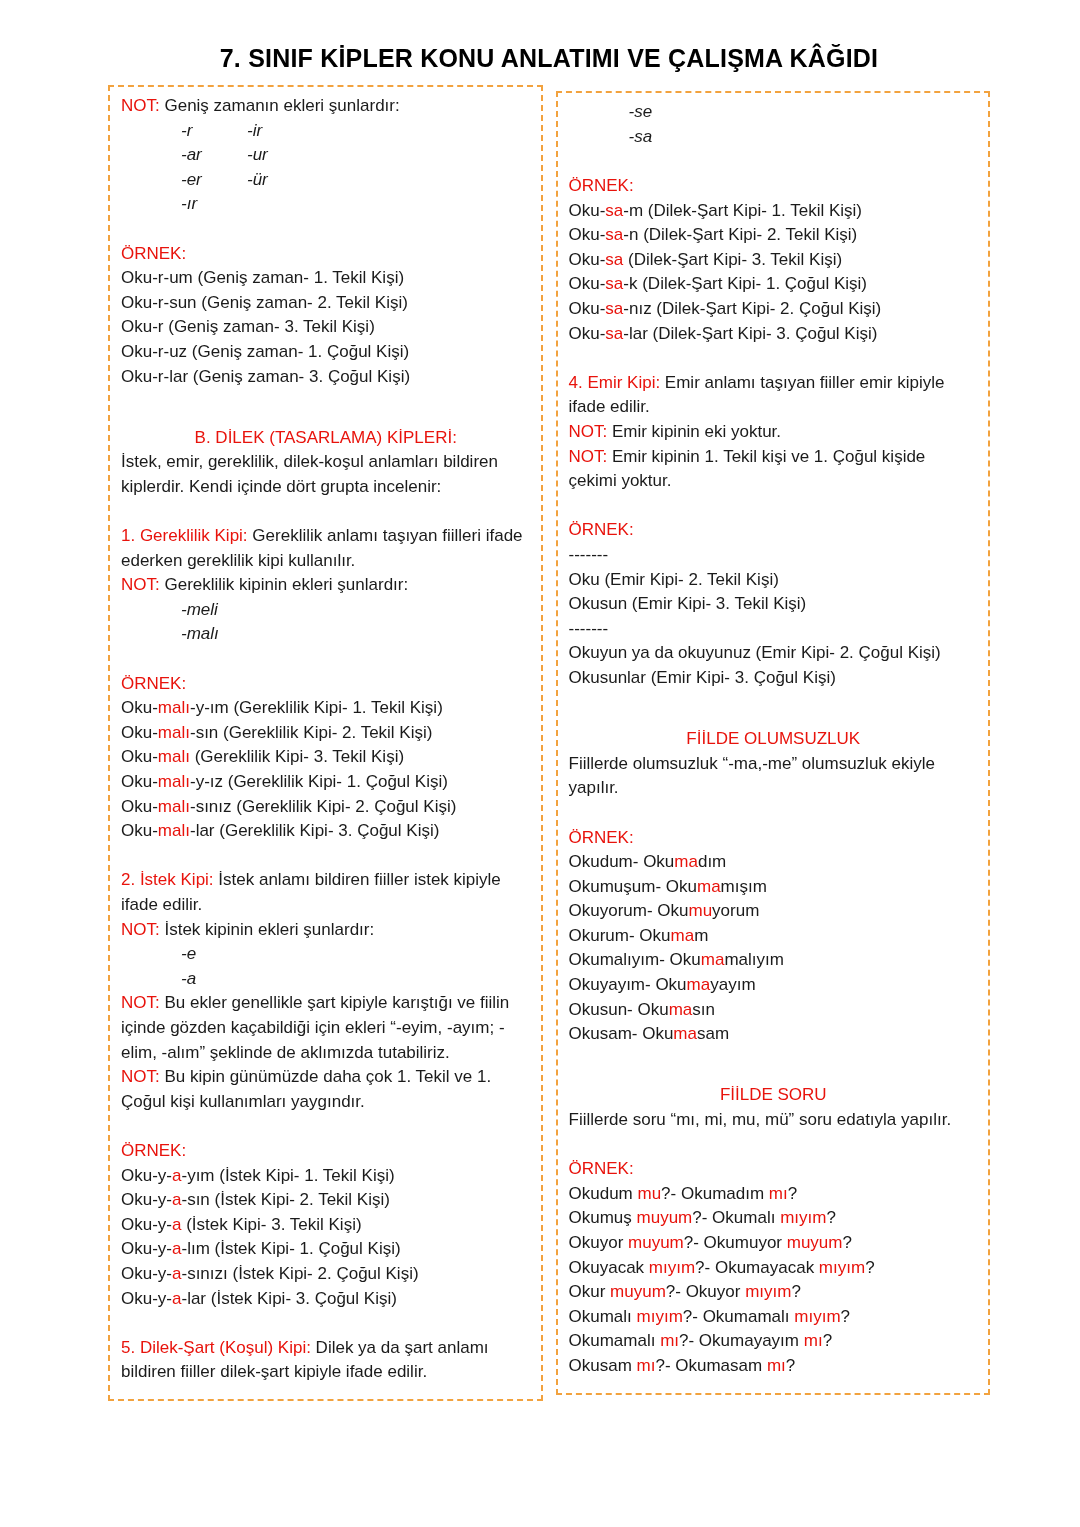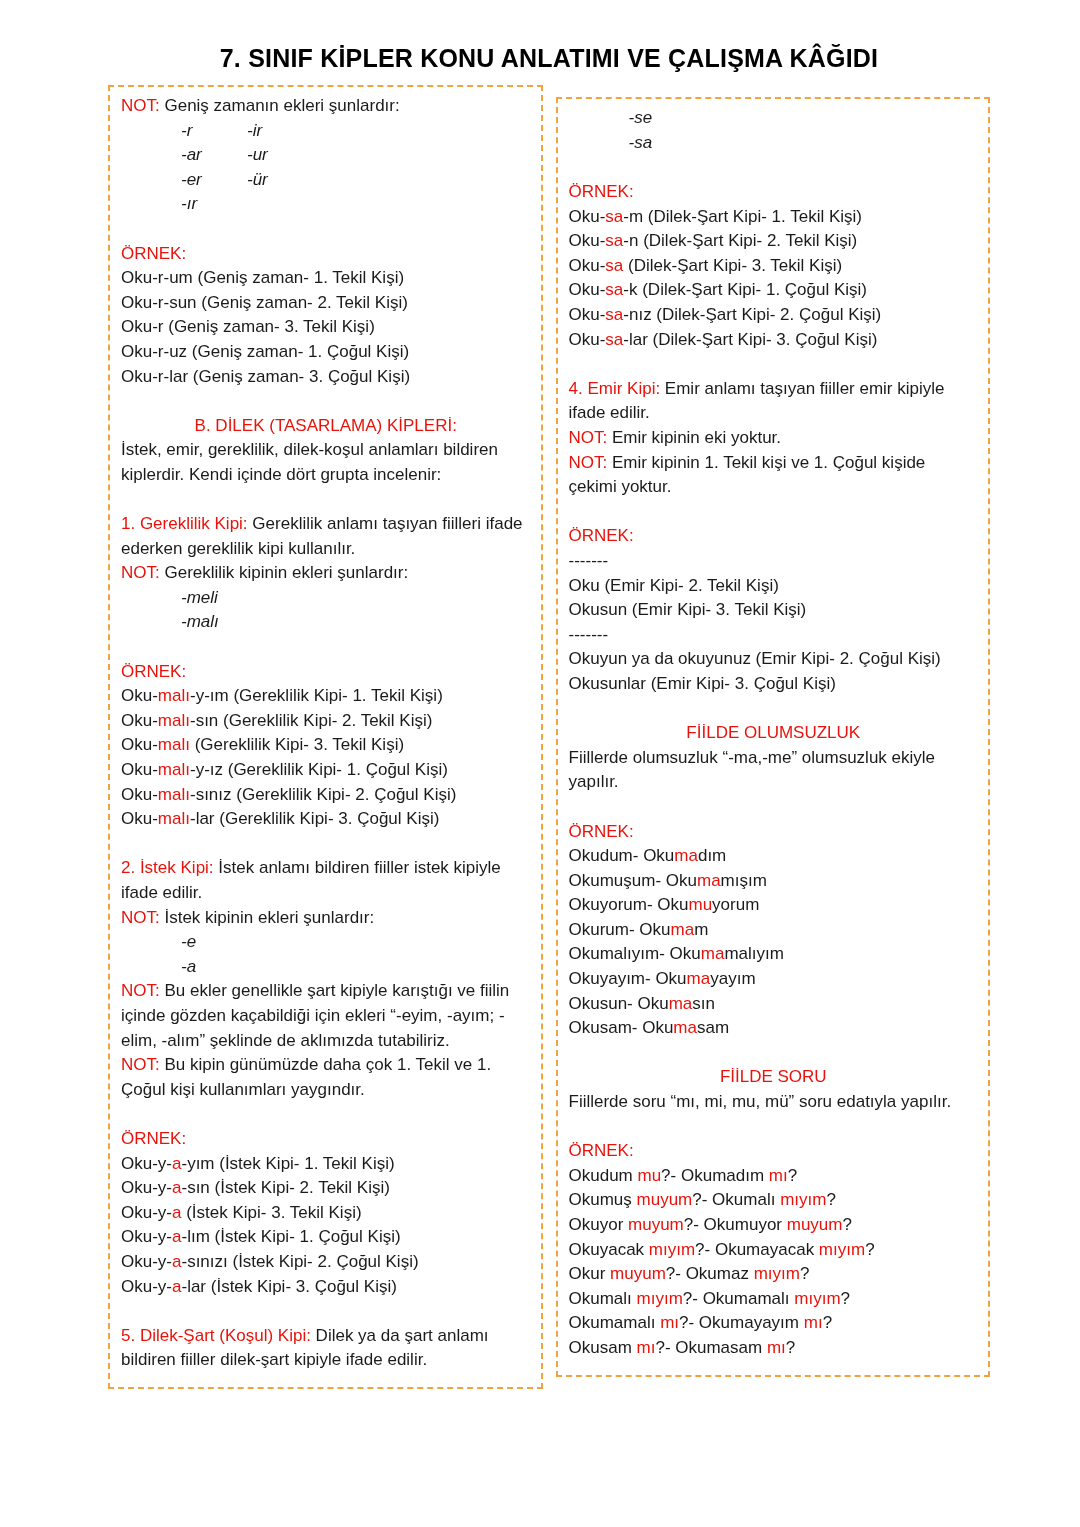--- a/index.html
+++ b/index.html
@@ -41,20 +41,21 @@
     padding:7px 10px 14px 11px;
   }
   .line{
     font-size:17px;
     line-height:24.6px;
     white-space:pre-wrap;
     min-height:24.6px;
   }
   .line.center{
     text-align:center;
+    margin-top:12px;
   }
   .line.indent{
     padding-left:60px;
     font-style:italic;
   }
   .line.indent span:first-child{
     display:inline-block;
     min-width:66px;
   }
   .red{
@@ -152,19 +153,19 @@
         <div class="line"><span>Okusam- Oku</span><span class="red">ma</span><span>sam</span></div>
         <div class="line">&nbsp;</div>
         <div class="line center"><span class="red">FİİLDE SORU</span></div>
         <div class="line"><span>Fiillerde soru “mı, mi, mu, mü” soru edatıyla yapılır.</span></div>
         <div class="line">&nbsp;</div>
         <div class="line"><span class="red">ÖRNEK:</span></div>
         <div class="line"><span>Okudum </span><span class="red">mu</span><span>?- Okumadım </span><span class="red">mı</span><span>?</span></div>
         <div class="line"><span>Okumuş </span><span class="red">muyum</span><span>?- Okumalı </span><span class="red">mıyım</span><span>?</span></div>
         <div class="line"><span>Okuyor </span><span class="red">muyum</span><span>?- Okumuyor </span><span class="red">muyum</span><span>?</span></div>
         <div class="line"><span>Okuyacak </span><span class="red">mıyım</span><span>?- Okumayacak </span><span class="red">mıyım</span><span>?</span></div>
-        <div class="line"><span>Okur </span><span class="red">muyum</span><span>?- Okumaz </span><span class="red">mıyım</span><span>?</span></div>
+        <div class="line"><span>Okur </span><span class="red">muyum</span><span>?- Okuyor </span><span class="red">mıyım</span><span>?</span></div>
         <div class="line"><span>Okumalı </span><span class="red">mıyım</span><span>?- Okumamalı </span><span class="red">mıyım</span><span>?</span></div>
         <div class="line"><span>Okumamalı </span><span class="red">mı</span><span>?- Okumayayım </span><span class="red">mı</span><span>?</span></div>
         <div class="line"><span>Okusam </span><span class="red">mı</span><span>?- Okumasam </span><span class="red">mı</span><span>?</span></div>
       </div>
   </div>
 </div>
 
 </body></html>

